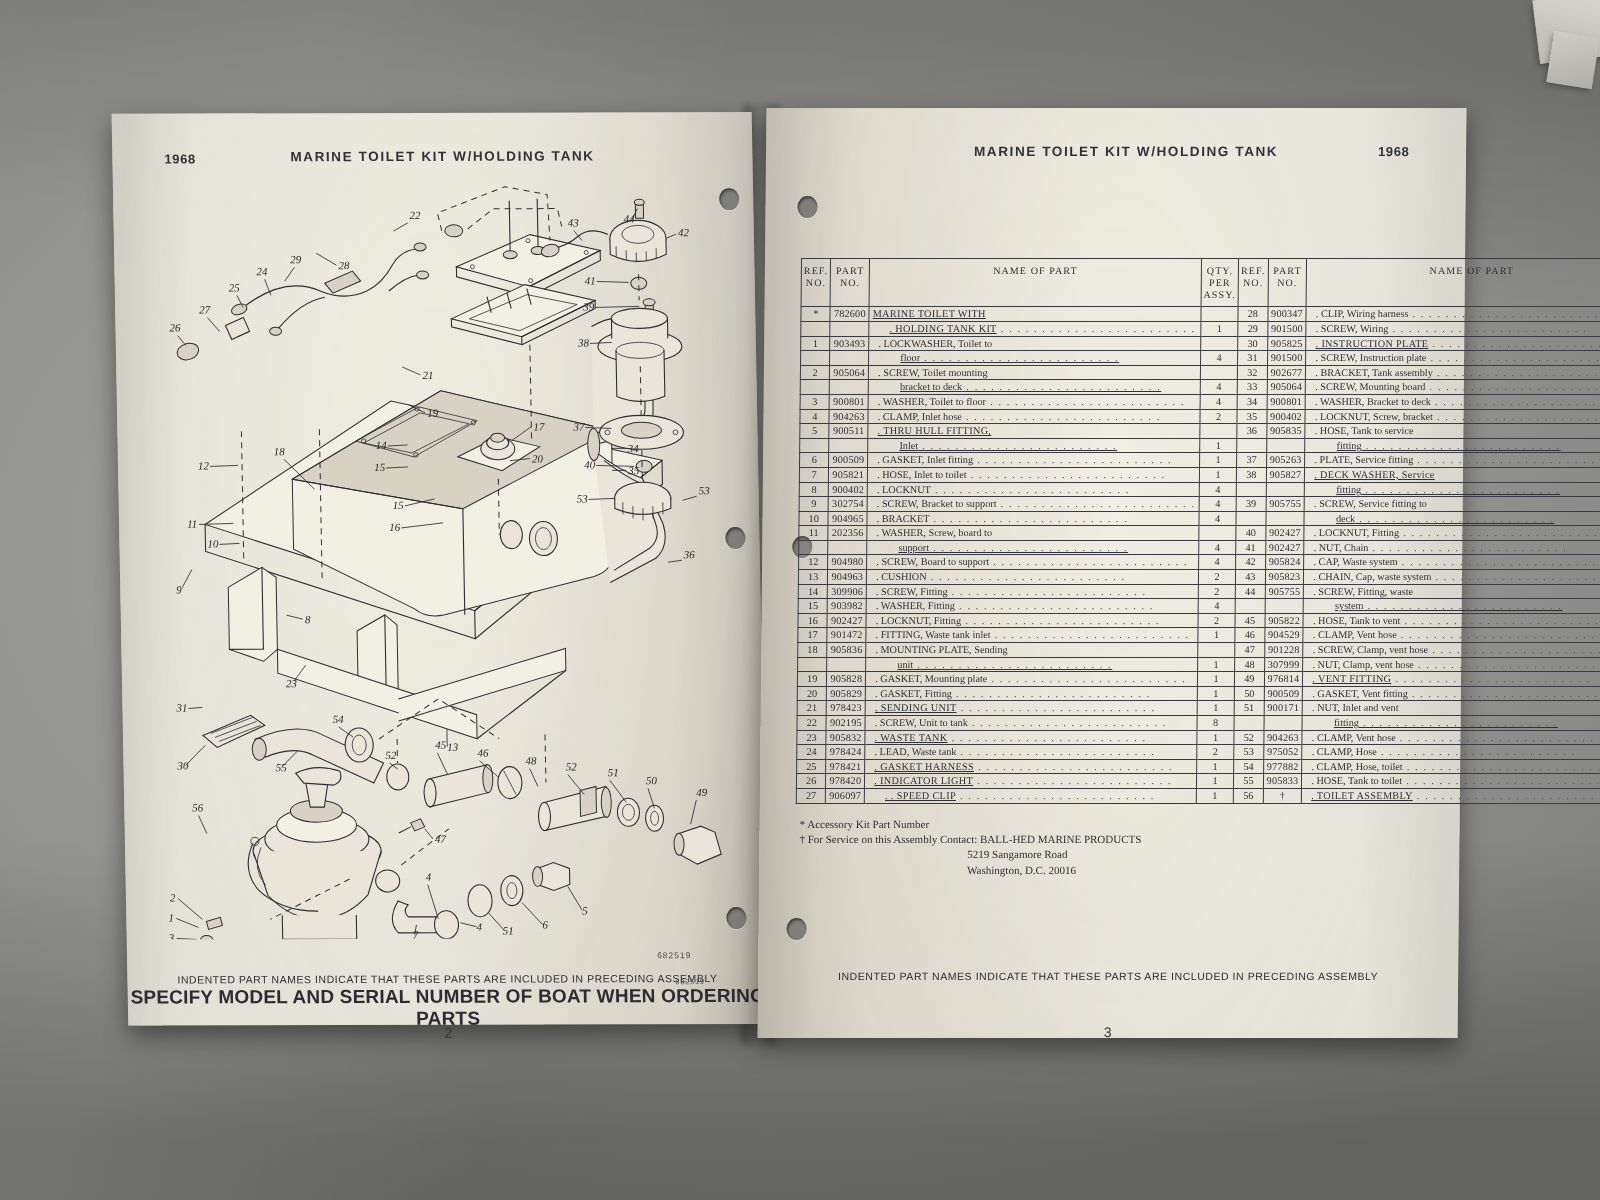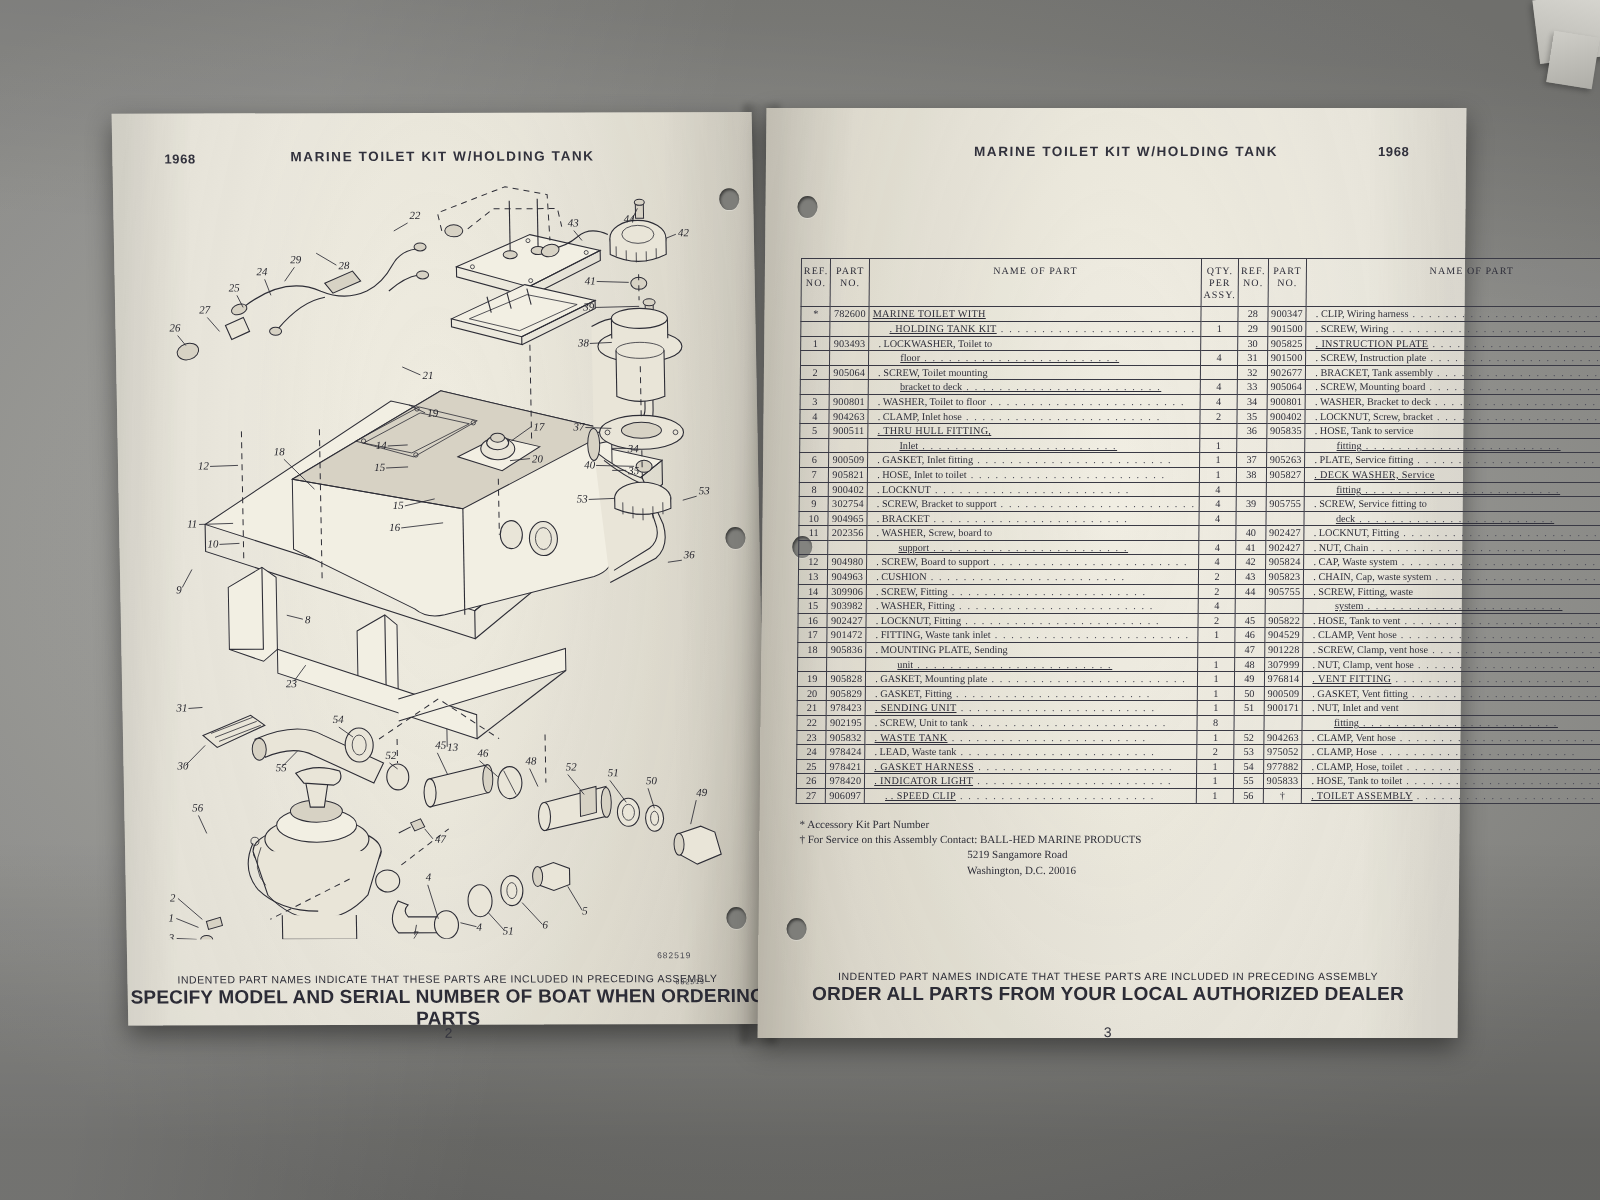--- a/index.html
+++ b/index.html
@@ -1312,16 +1312,15 @@
     <div>
       <span>† For Service on this Assembly Contact:</span>
       <span>BALL-HED MARINE PRODUCTS</span>
     </div>
     <div class="addr">5219 Sangamore Road</div>
     <div class="addr">Washington, D.C. 20016</div>
   </div>
 
   <div class="foot" style="top:862px;">
     <div class="sm">INDENTED PART NAMES INDICATE THAT THESE PARTS ARE INCLUDED IN PRECEDING ASSEMBLY</div>
-    <div class="lg">ORDER ALL PARTS FROM YOUR LOCAL AUTHORIZED DEALER</div>
   </div>
   <div class="pgnum" style="top:916px;">3</div>
 </div>
 
 </body></html>

